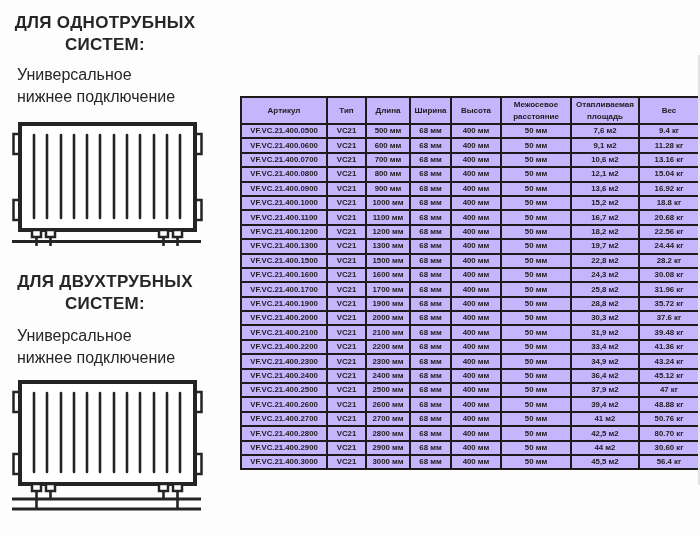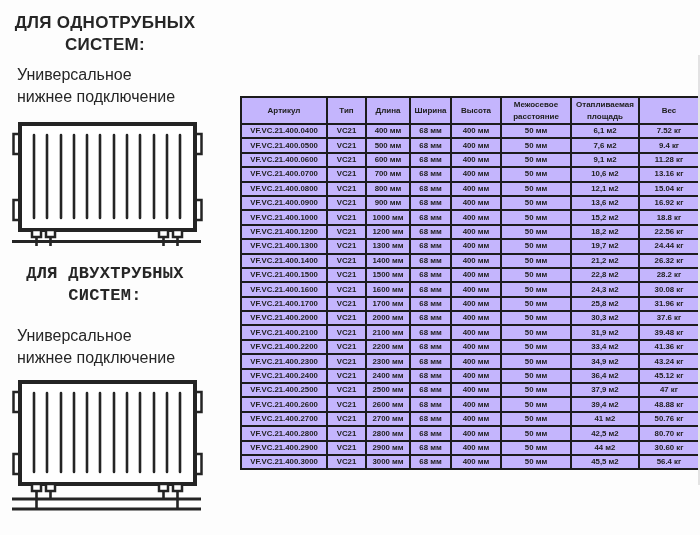--- a/index.html
+++ b/index.html
@@ -11,21 +11,21 @@
   }
   .page { position:absolute; inset:0;padding-left:24px; }
 
   
   .sec-title {
     position:absolute; width:202px; left:4px;
     text-align:center; font-weight:bold; font-size:17px; line-height:1.32;
     letter-spacing:0.3px; white-space:pre-line; color:#262626;
   }
   #title-single { top:12px; }
-  #title-two    { top:263px;font-family:Liberation Mono, monospace; }
+  #title-two    { top:271px; }
   .sec-sub {
     position:absolute; left:17px; width:195px;
     font-weight:normal; font-size:16px; line-height:1.35;
     white-space:pre-line; color:#262626;
   }
   #sub-single { top:64px; }
   #sub-two    { top:325px; }
   .diag { position:absolute; left:10px; }
   #diag-single { top:118px; }
   #diag-two    { top:376px; }
@@ -123,30 +123,20 @@
         <th>Длина</th>
         <th>Ширина</th>
         <th>Высота</th>
         <th>Межосевое расстояние</th>
         <th>Отапливаемая площадь</th>
         <th>Вес</th>
       </tr>
     </thead>
     <tbody>
         <tr>
-          <td>VF.VC.21.400.0400</td>
-          <td>VC21</td>
-          <td>400 мм</td>
-          <td>68 мм</td>
-          <td>400 мм</td>
-          <td>50 мм</td>
-          <td>6,1 м2</td>
-          <td>7.52 кг</td>
-        </tr>
-        <tr>
           <td>VF.VC.21.400.0500</td>
           <td>VC21</td>
           <td>500 мм</td>
           <td>68 мм</td>
           <td>400 мм</td>
           <td>50 мм</td>
           <td>7,6 м2</td>
           <td>9.4 кг</td>
         </tr>
         <tr>
@@ -193,50 +183,50 @@
           <td>VF.VC.21.400.1000</td>
           <td>VC21</td>
           <td>1000 мм</td>
           <td>68 мм</td>
           <td>400 мм</td>
           <td>50 мм</td>
           <td>15,2 м2</td>
           <td>18.8 кг</td>
         </tr>
         <tr>
+          <td>VF.VC.21.400.1100</td>
+          <td>VC21</td>
+          <td>1100 мм</td>
+          <td>68 мм</td>
+          <td>400 мм</td>
+          <td>50 мм</td>
+          <td>16,7 м2</td>
+          <td>20.68 кг</td>
+        </tr>
+        <tr>
           <td>VF.VC.21.400.1200</td>
           <td>VC21</td>
           <td>1200 мм</td>
           <td>68 мм</td>
           <td>400 мм</td>
           <td>50 мм</td>
           <td>18,2 м2</td>
           <td>22.56 кг</td>
         </tr>
         <tr>
           <td>VF.VC.21.400.1300</td>
           <td>VC21</td>
           <td>1300 мм</td>
           <td>68 мм</td>
           <td>400 мм</td>
           <td>50 мм</td>
           <td>19,7 м2</td>
           <td>24.44 кг</td>
         </tr>
         <tr>
-          <td>VF.VC.21.400.1400</td>
-          <td>VC21</td>
-          <td>1400 мм</td>
-          <td>68 мм</td>
-          <td>400 мм</td>
-          <td>50 мм</td>
-          <td>21,2 м2</td>
-          <td>26.32 кг</td>
-        </tr>
-        <tr>
           <td>VF.VC.21.400.1500</td>
           <td>VC21</td>
           <td>1500 мм</td>
           <td>68 мм</td>
           <td>400 мм</td>
           <td>50 мм</td>
           <td>22,8 м2</td>
           <td>28.2 кг</td>
         </tr>
         <tr>
@@ -253,20 +243,30 @@
           <td>VF.VC.21.400.1700</td>
           <td>VC21</td>
           <td>1700 мм</td>
           <td>68 мм</td>
           <td>400 мм</td>
           <td>50 мм</td>
           <td>25,8 м2</td>
           <td>31.96 кг</td>
         </tr>
         <tr>
+          <td>VF.VC.21.400.1900</td>
+          <td>VC21</td>
+          <td>1900 мм</td>
+          <td>68 мм</td>
+          <td>400 мм</td>
+          <td>50 мм</td>
+          <td>28,8 м2</td>
+          <td>35.72 кг</td>
+        </tr>
+        <tr>
           <td>VF.VC.21.400.2000</td>
           <td>VC21</td>
           <td>2000 мм</td>
           <td>68 мм</td>
           <td>400 мм</td>
           <td>50 мм</td>
           <td>30,3 м2</td>
           <td>37.6 кг</td>
         </tr>
         <tr>

